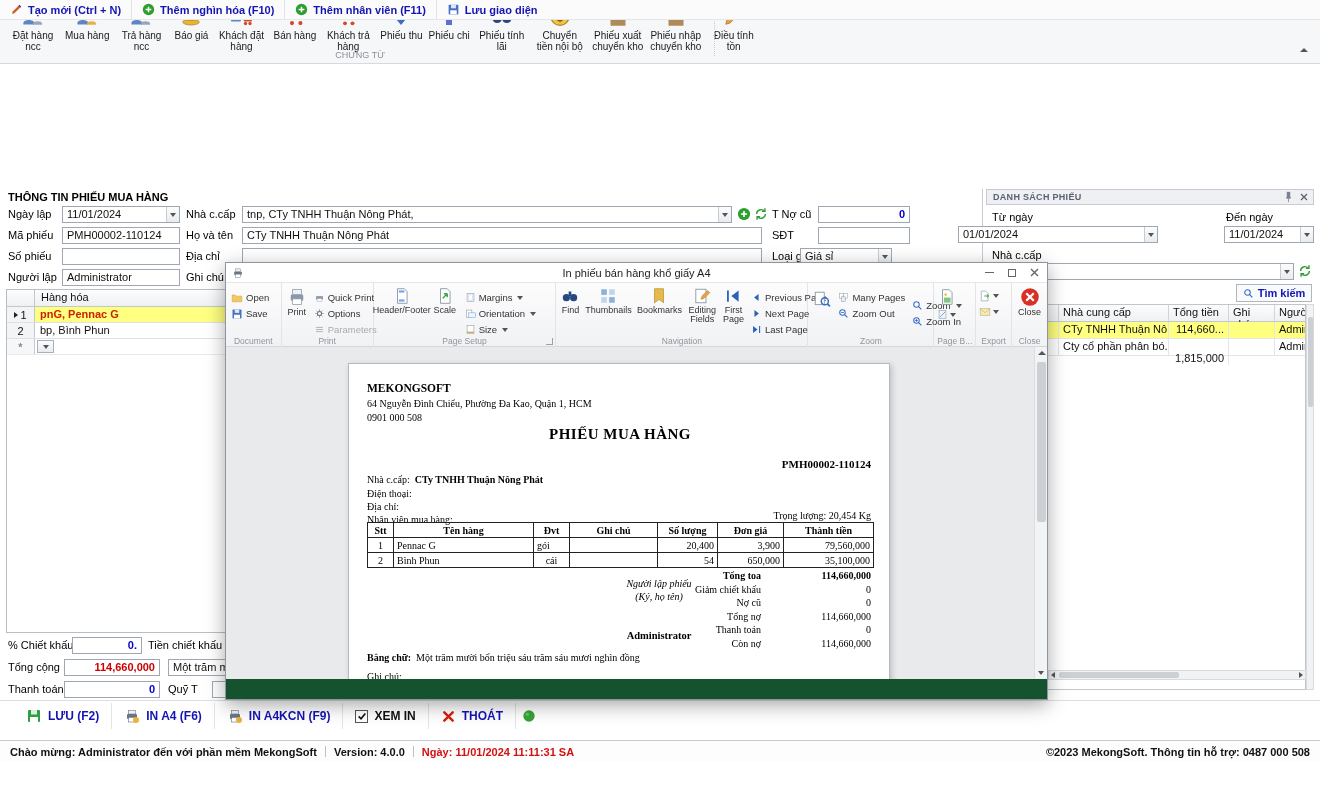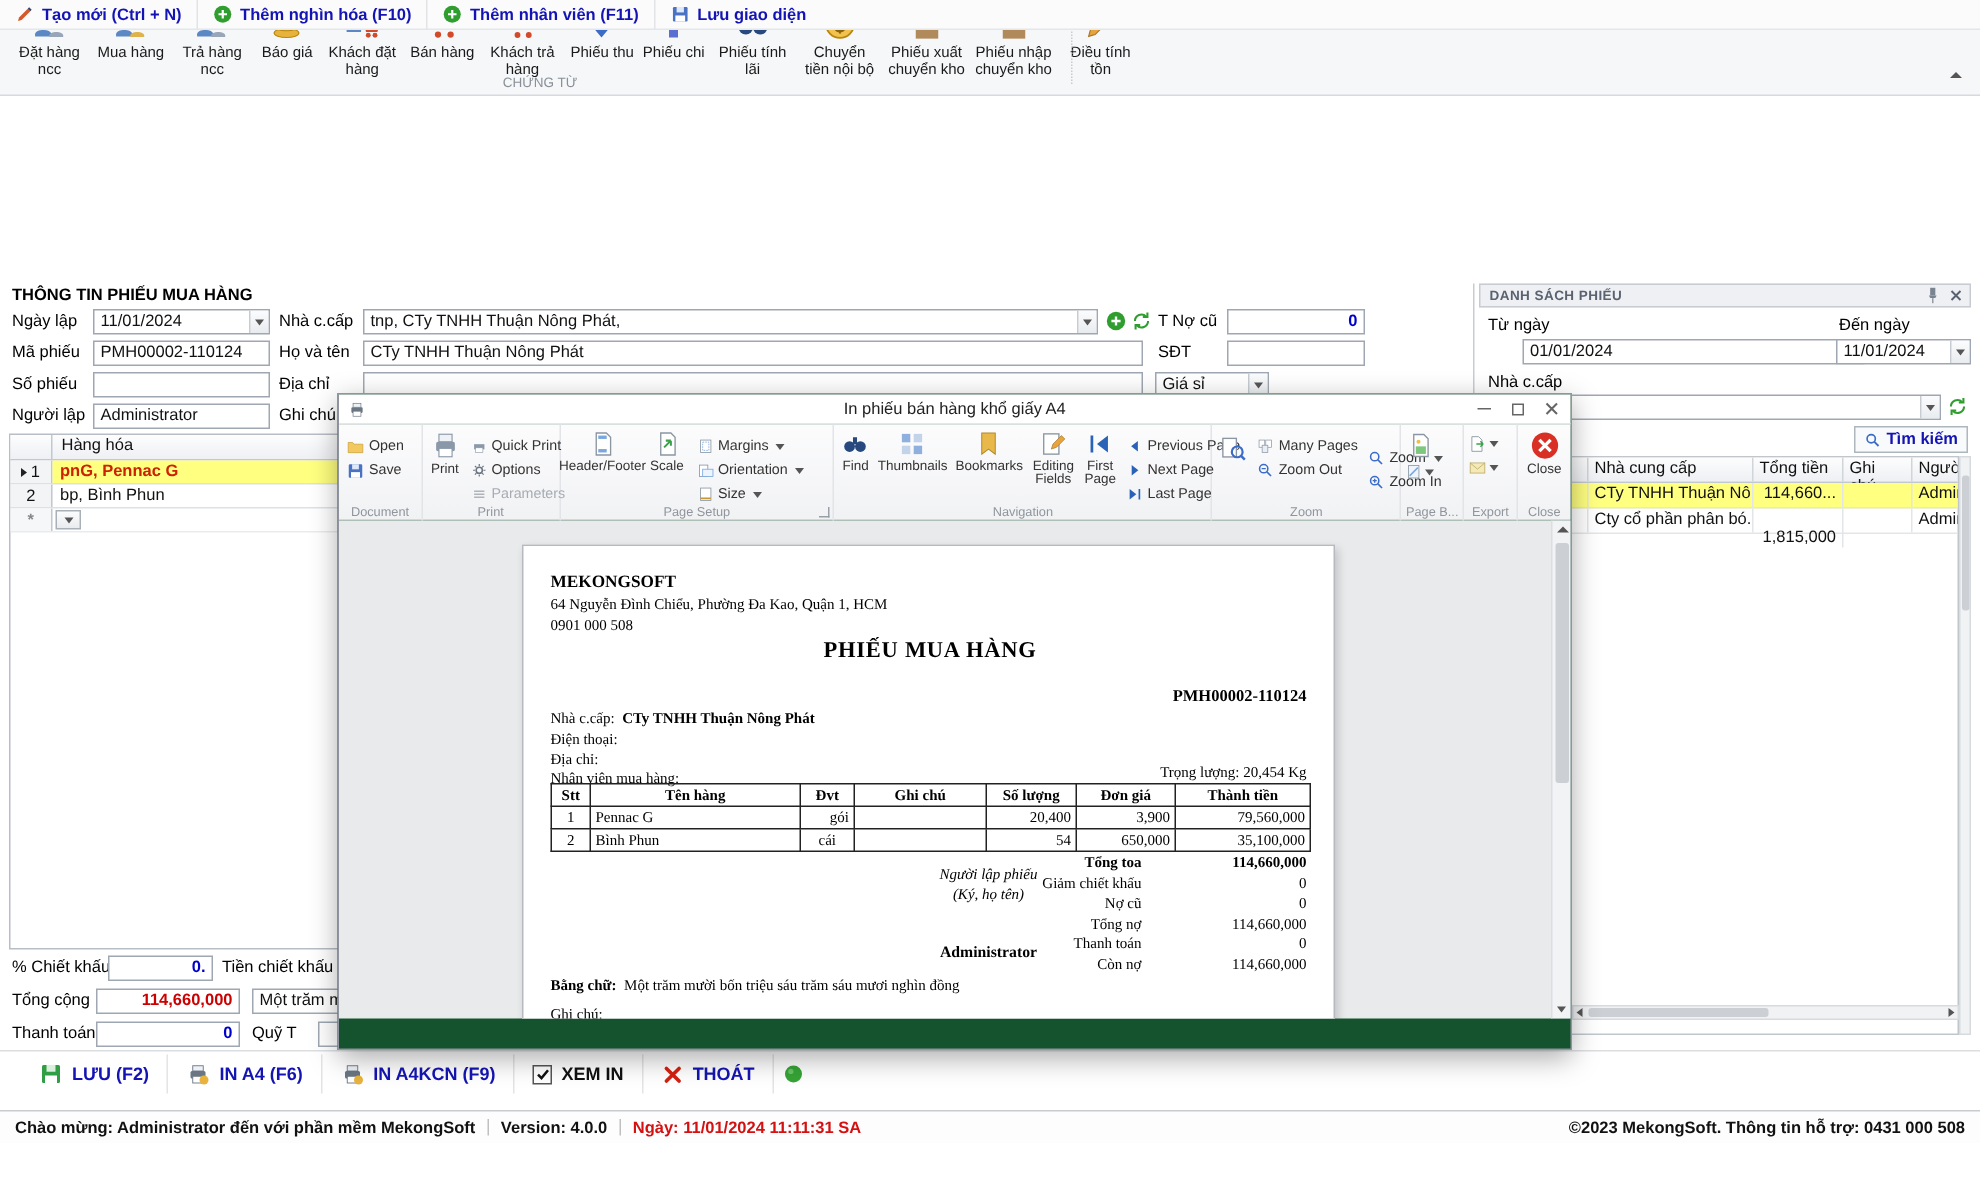--- a/index.html
+++ b/index.html
@@ -322,21 +322,21 @@
 <span class="lbl" style="left:186px;top:229px">Họ và tên</span>
 <div class="tb" style="left:242px;top:227px;width:520px">CTy TNHH Thuận Nông Phát</div>
 <span class="lbl" style="left:772px;top:229px">SĐT</span>
 <div class="tb" style="left:818px;top:227px;width:92px"></div>
 
 <span class="lbl" style="left:8px;top:250px">Số phiếu</span>
 <div class="tb" style="left:62px;top:248px;width:118px"></div>
 <span class="lbl" style="left:186px;top:250px">Địa chỉ</span>
 <div class="tb" style="left:242px;top:248px;width:520px"></div>
 <span class="lbl" style="left:772px;top:250px">Loại giá</span>
-<div class="combo" style="left:770px;top:248px;width:76px"><span>Giá sỉ</span><span class="cbtn">
+<div class="combo" style="left:800px;top:248px;width:92px"><span>Giá sỉ</span><span class="cbtn">
       <span class="car"></span>
     </span></div>
 
 <span class="lbl" style="left:8px;top:271px">Người lập</span>
 <div class="tb" style="left:62px;top:269px;width:118px">Administrator</div>
 <span class="lbl" style="left:186px;top:271px">Ghi chú</span>
 <div class="tb" style="left:242px;top:269px;width:520px"></div>
 
 <div class="v" style="left:6px;top:289px;width:974px;height:344px;background:#fff;border:1px solid #b8bec6">
   <div class="gridhead" style="position:absolute;left:0;top:0;right:0;height:17px;display:flex">
@@ -389,21 +389,21 @@
         </svg>
       </span>
     <svg width="8" height="8" viewBox="0 0 8 8">
         <path d="M1 1l6 6M7 1L1 7" stroke="#5a6270" stroke-width="1.3"></path>
       </svg>
   </span>
 </div>
 
 <span class="lbl" style="left:992px;top:211px">Từ ngày</span>
 <span class="lbl" style="left:1226px;top:211px">Đến ngày</span>
-<div class="combo" style="left:1015px;top:226px;width:228px"><span>01/01/2024</span><span class="cbtn">
+<div class="combo" style="left:958px;top:226px;width:200px"><span>01/01/2024</span><span class="cbtn">
       <span class="car"></span>
     </span></div>
 <div class="combo" style="left:1224px;top:226px;width:90px"><span>11/01/2024</span><span class="cbtn">
       <span class="car"></span>
     </span></div>
 
 <span class="lbl" style="left:992px;top:249px">Nhà c.cấp</span>
 <div class="combo" style="left:990px;top:263px;width:304px"><span></span><span class="cbtn">
       <span class="car"></span>
     </span></div>
@@ -515,21 +515,21 @@
       </svg>
     </span>
 </div>
 
 <div class="v" style="left:0;top:740px;width:1320px;height:22px;border-top:1px solid #c8ccd0;background:#fdfdfe;display:flex;align-items:center;padding:0 10px">
   <span style="font-weight:bold">Chào mừng: Administrator đến với phần mềm MekongSoft</span>
   <span class="sep"></span>
   <span style="font-weight:bold">Version: 4.0.0</span>
   <span class="sep"></span>
   <span style="font-weight:bold;color:#d41010">Ngày: 11/01/2024 11:11:31 SA</span>
-  <span style="margin-left:auto;font-weight:bold">©2023 MekongSoft. Thông tin hỗ trợ: 0431 000 508</span>
+  <span style="margin-left:auto;font-weight:bold">©2023 MekongSoft. Thông tin hỗ trợ: 0487 000 508</span>
 </div>
 
 <div class="dlg">
 
   <div style="position:absolute;left:0;top:0;right:0;height:20px;background:#fff;border-bottom:1px solid #e4e6e9;display:flex;align-items:center">
     <span style="margin-left:6px">
         <svg width="12" height="12" viewBox="0 0 16 16">
           <rect x="3" y="6" width="10" height="5" rx="1" fill="#6a7683"></rect>
           <rect x="4.5" y="2.5" width="7" height="3.5" fill="#eef2f6" stroke="#6a7683" stroke-width=".6"></rect>
           <rect x="4.5" y="9.5" width="7" height="4.5" fill="#fff" stroke="#6a7683" stroke-width=".6"></rect>
@@ -878,21 +878,21 @@
           <th style="width:140px">Tên hàng</th>
           <th style="width:36px">Đvt</th>
           <th style="width:88px">Ghi chú</th>
           <th style="width:60px">Số lượng</th>
           <th style="width:66px">Đơn giá</th>
           <th style="width:90px">Thành tiền</th>
         </tr>
         <tr>
           <td style="text-align:center">1</td>
           <td>Pennac G</td>
-          <td style="text-align:right">gói</td>
+          <td style="text-align:left">gói</td>
           <td></td>
           <td class="tr">20,400</td>
           <td class="tr">3,900</td>
           <td class="tr">79,560,000</td>
         </tr>
         <tr>
           <td style="text-align:center">2</td>
           <td>Bình Phun</td>
           <td style="text-align:center">cái</td>
           <td></td>

